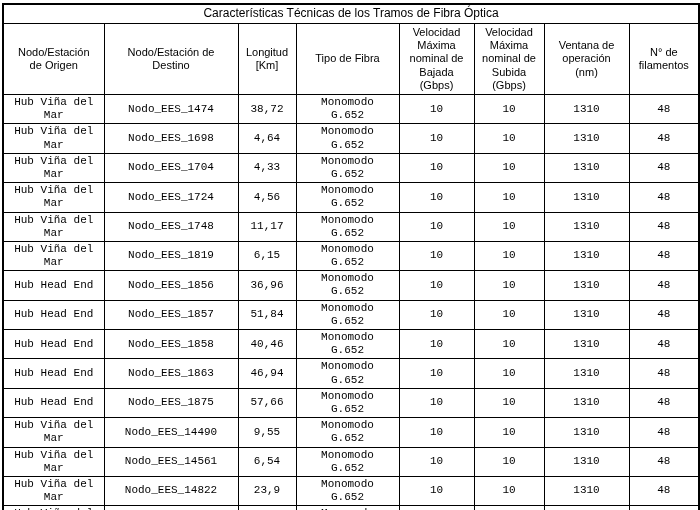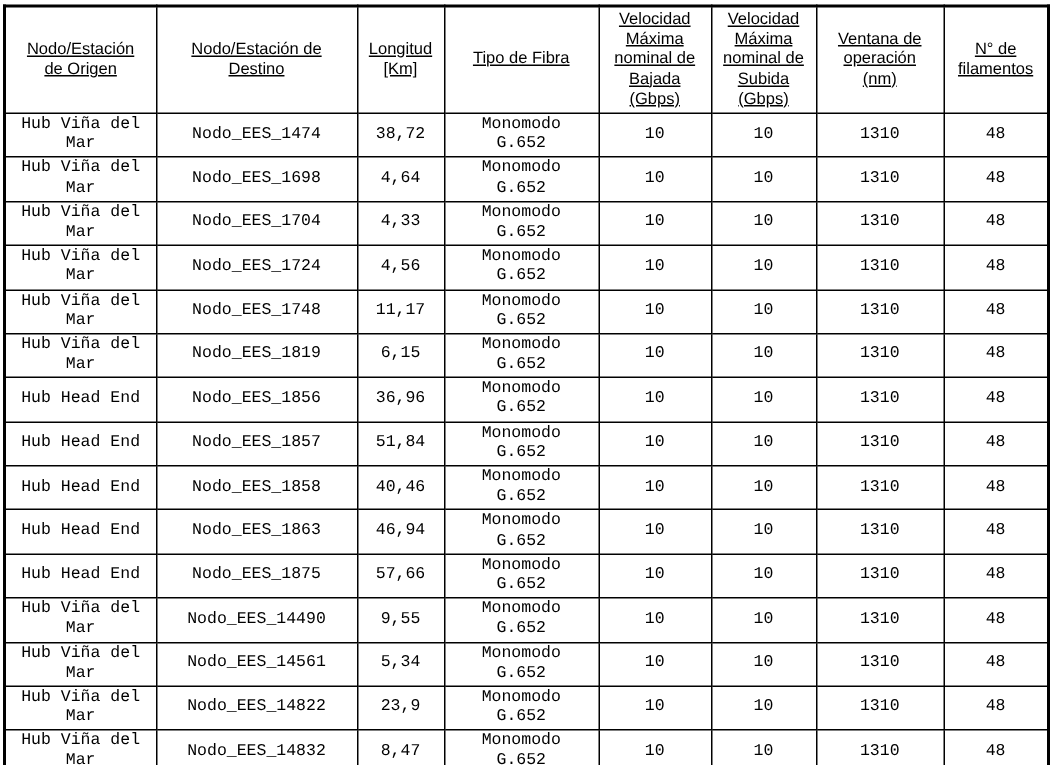--- a/index.html
+++ b/index.html
@@ -34,21 +34,20 @@
     line-height: 1.2;
     overflow: hidden;
   }
   .fiber-table tr.title-row th {
     font-size: 12px;
     height: 16px;
     line-height: 1.1;
   }
   .fiber-table tr.header-row th {
     height: 68px;
-    text-decoration: underline;
   }
   .fiber-table tbody tr {
     height: 27.3px;
     font-family: Liberation Mono, monospace;
   }
   
   col.c-origen     { width: 101px; }
   col.c-destino    { width: 134px; }
   col.c-longitud   { width: 58px;  }
   col.c-tipo       { width: 103px; }
@@ -66,20 +65,23 @@
       <col class="c-origen">
       <col class="c-destino">
       <col class="c-longitud">
       <col class="c-tipo">
       <col class="c-bajada">
       <col class="c-subida">
       <col class="c-ventana">
       <col class="c-filamentos">
     </colgroup>
     <thead>
+      <tr class="title-row">
+        <th colspan="8">Características Técnicas de los Tramos de Fibra Óptica</th>
+      </tr>
       <tr class="header-row">
         <th>Nodo/Estación
 de Origen</th>
         <th>Nodo/Estación de
 Destino</th>
         <th>Longitud
 [Km]</th>
         <th>Tipo de Fibra</th>
         <th>Velocidad
 Máxima
@@ -235,21 +237,21 @@
 G.652</td>
           <td>10</td>
           <td>10</td>
           <td>1310</td>
           <td>48</td>
         </tr>
         <tr>
           <td>Hub Viña del
 Mar</td>
           <td>Nodo_EES_14561</td>
-          <td>5,34</td>
+          <td>6,54</td>
           <td>Monomodo
 G.652</td>
           <td>10</td>
           <td>10</td>
           <td>1310</td>
           <td>48</td>
         </tr>
         <tr>
           <td>Hub Viña del
 Mar</td>

